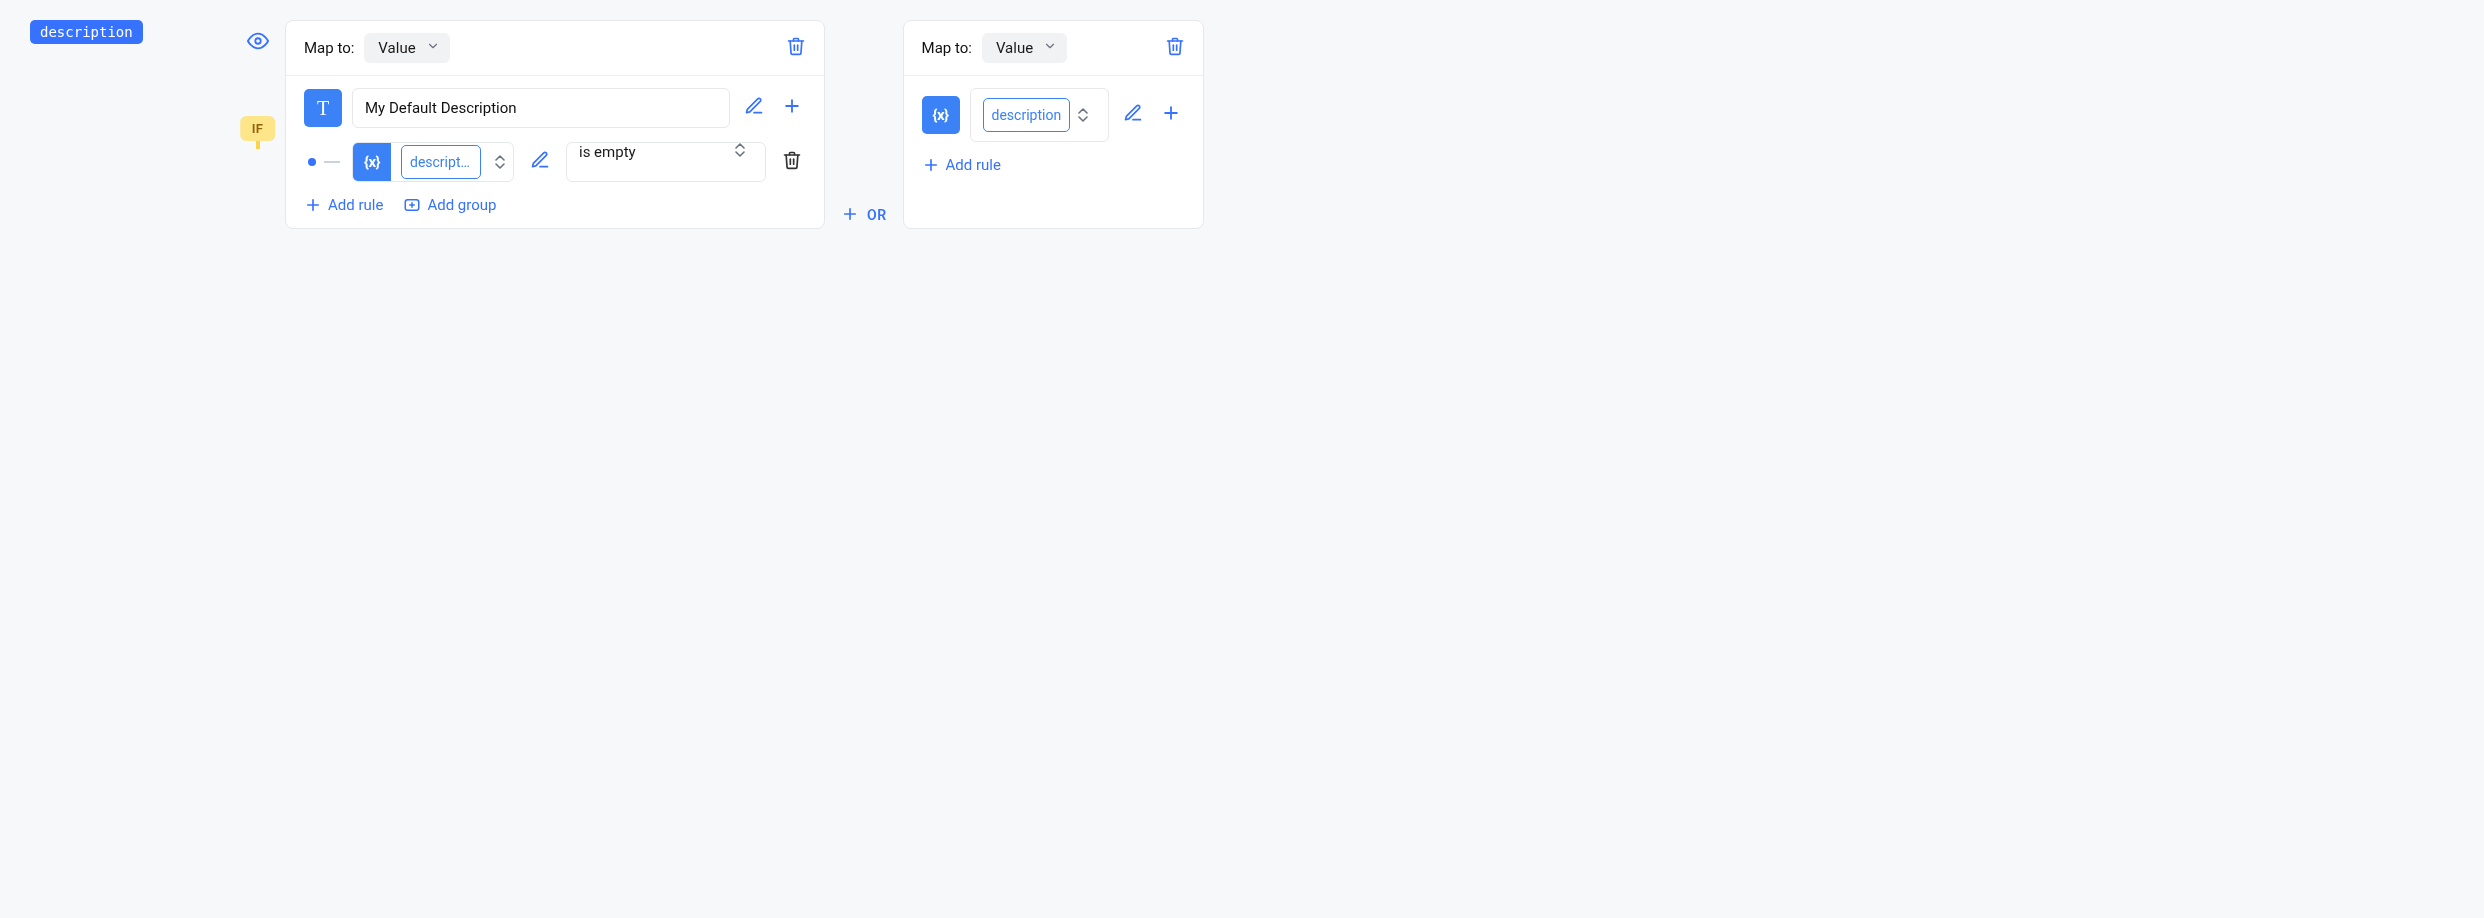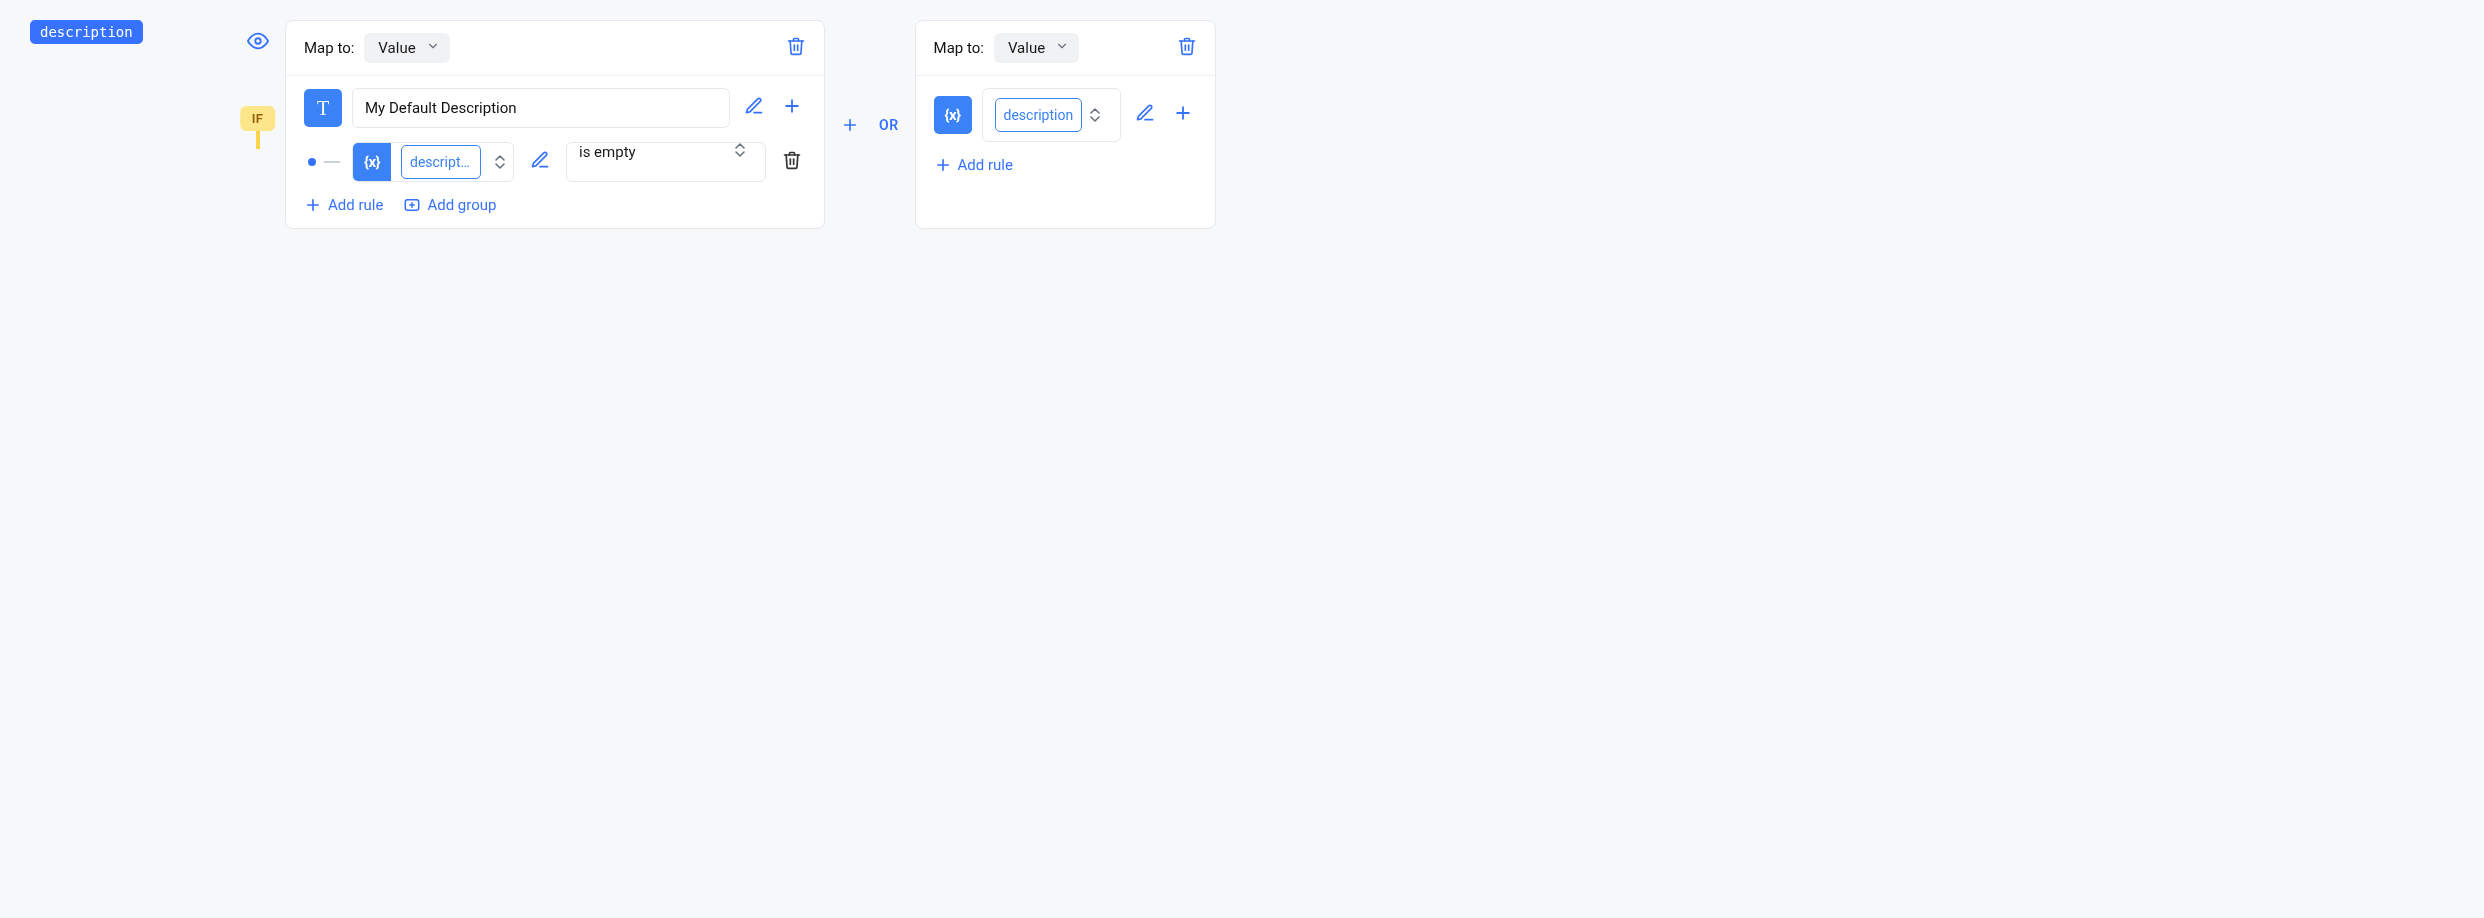--- a/index.html
+++ b/index.html
@@ -54,21 +54,21 @@
     transform: translateX(-50%);
     background: #fde68a;
     color: #92610a;
     font-weight: 600;
     font-size: 13px;
     padding: 5px 12px;
     border-radius: 6px;
     z-index: 1;
     letter-spacing: 0.3px;
   }
-  .flow-if { top: 86px; }
+  .flow-if { top: 96px; }
   .flow-else { top: 312px; }
   .right-col { flex: 1; display: flex; flex-direction: row; gap: 12px; }
   .card {
     background: #fff;
     border: 1px solid #e6e8ec;
     border-radius: 8px;
   }
   .card-header {
     display: flex;
     align-items: center;
@@ -135,21 +135,21 @@
   }
   .cond-var.full { max-width:none; }
   .stepper { display:flex; flex-direction:column; padding:0 8px; gap:0px; color:#6b7280; }
   .stepper svg { display:block; }
   .cond-select {
     border:1px solid #e6e8ec; border-radius:6px; height:40px; display:flex; align-items:flex-start; justify-content:space-between; padding:0 12px; min-width:200px; background:#fff; cursor:pointer;
   }
   .link-row { display:flex; align-items:flex-end; gap:20px; }
   .link-btn { display:flex; align-items:center; gap:6px; color:#3772ff; font-size:15px; cursor:pointer; }
   .link-btn svg { stroke:#3772ff; }
-  .or-sep { display:flex; align-items:center; gap:20px; color:#3772ff; font-weight:600; font-size:14px; padding:6px 4px; letter-spacing:0.5px; }
+  .or-sep { display:flex; align-items:flex-end; gap:8px; color:#3772ff; font-weight:600; font-size:14px; padding:6px 4px; letter-spacing:0.5px; }
   .or-sep svg { stroke:#3772ff; }
 </style>
 </head>
 <body>
 
 <div class="container">
 
   <div class="left-col">
     <span class="tag-pill">description</span>
   </div>

